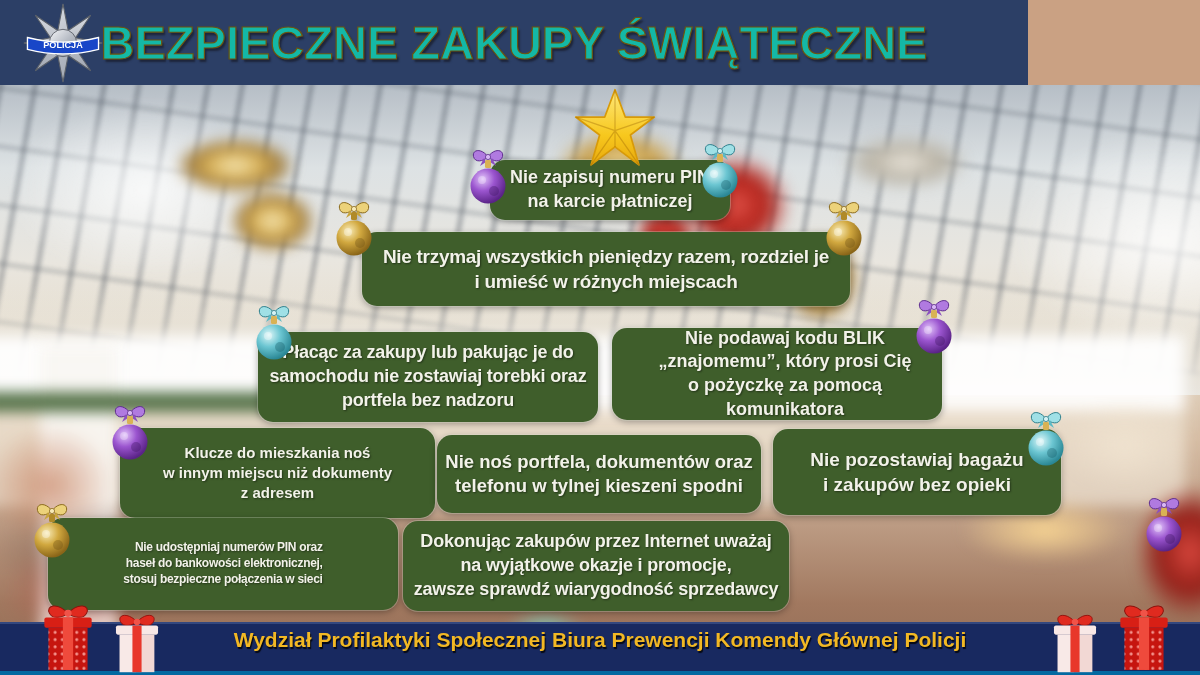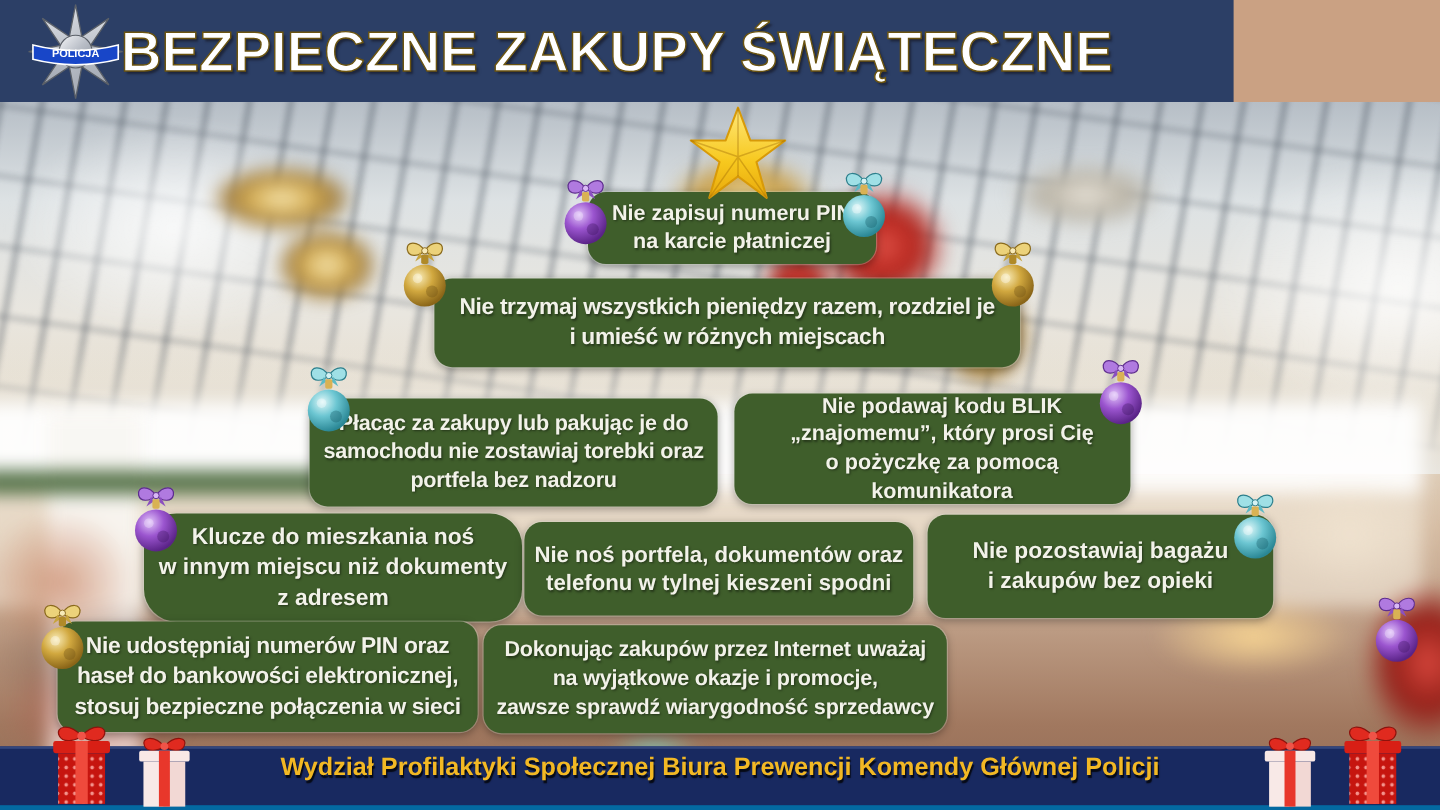--- a/index.html
+++ b/index.html
@@ -69,43 +69,43 @@
       110px 102px, 60px 54px, 110px 135px, 75px 60px,
       120px 55px, 85px 62px, 75px 85px,
       130px 55px, 130px 70px, 95px 65px,
       310px 20px, 78px 400px, 1200px 74px, 1200px 100px,
       280px 180px, 320px 220px;}
 
   
   .top-bar{position:absolute;left:0;top:0;width:1028px;height:85px;background:#2c3f66;z-index:4;
     display:flex;align-items:center;justify-content:center;}
   .badge{position:absolute;left:22px;top:2px;width:82px;height:82px;}
-  .title{margin:0;font-size:47px;font-weight:bold;color:#ffffff;letter-spacing:0;
+  .title{margin:0;font-size:47px;font-weight:bold;color:#14b8a6;letter-spacing:0;
     -webkit-text-stroke:1.2px #6b5410;
     text-shadow:2px 3px 2px rgba(20,20,30,.6);}
   .bottom-bar{position:absolute;left:0;top:622px;width:1200px;height:53px;background:#182960;z-index:4;
     box-sizing:border-box;border-top:2px solid #33477e;border-bottom:4px solid #0369a1;
     display:flex;justify-content:center;}
   .footer-text{margin:4px 0 0 0;font-size:21px;font-weight:bold;color:#f2b824;
     text-shadow:1px 2px 1px rgba(0,0,0,.8);}
 
   
   .tip{position:absolute;z-index:2;background:#3f5e2b;border-radius:15px;
     box-shadow:0 0 0 1px rgba(230,240,220,.28), 0 2px 7px rgba(0,0,0,.35);
     display:flex;align-items:center;justify-content:center;text-align:center;
     color:#f2f2e9;font-weight:bold;line-height:1.32;white-space:pre-line;
     text-shadow:1px 1px 2px rgba(0,0,0,.45);padding:2px 8px;box-sizing:border-box;}
   .t1{left:490px;top:160px;width:240px;height:60px;font-size:18px;}
   .t2{left:362px;top:232px;width:488px;height:74px;font-size:19px;letter-spacing:-0.3px;}
   .t3{left:258px;top:332px;width:340px;height:90px;font-size:18px;letter-spacing:-0.2px;}
   .t4{left:612px;top:328px;width:330px;height:92px;font-size:18px;padding-left:24px;}
-  .t5{left:120px;top:428px;width:315px;height:90px;font-size:19px;border-radius:27px;}
+  .t5{left:120px;top:428px;width:315px;height:90px;font-size:15px;}
   .t6{left:437px;top:435px;width:324px;height:78px;font-size:18.5px;}
   .t7{left:773px;top:429px;width:288px;height:86px;font-size:19px;}
-  .t8{left:48px;top:518px;width:350px;height:92px;font-size:19px;letter-spacing:-0.3px;}
+  .t8{left:48px;top:518px;width:350px;height:92px;font-size:12px;letter-spacing:-0.3px;text-align:right;}
   .t9{left:403px;top:521px;width:386px;height:90px;font-size:18px;letter-spacing:-0.2px;}
   .t10{left:808px;top:524px;width:350px;height:90px;font-size:19px;}
 
   
   .star-top{position:absolute;left:571px;top:88px;width:88px;height:82px;z-index:3;}
   .orn{position:absolute;width:40px;height:60px;z-index:3;}
   .gift{position:absolute;z-index:5;}
   .defs{position:absolute;width:0;height:0;}
 </style>
 </head>

